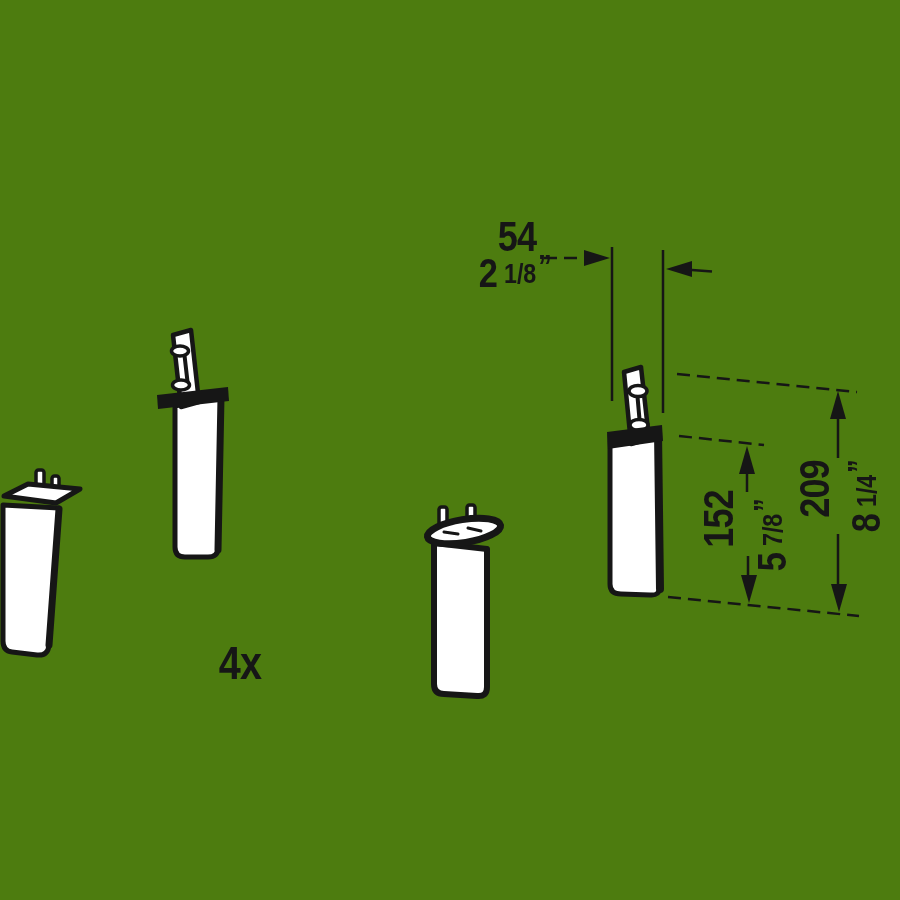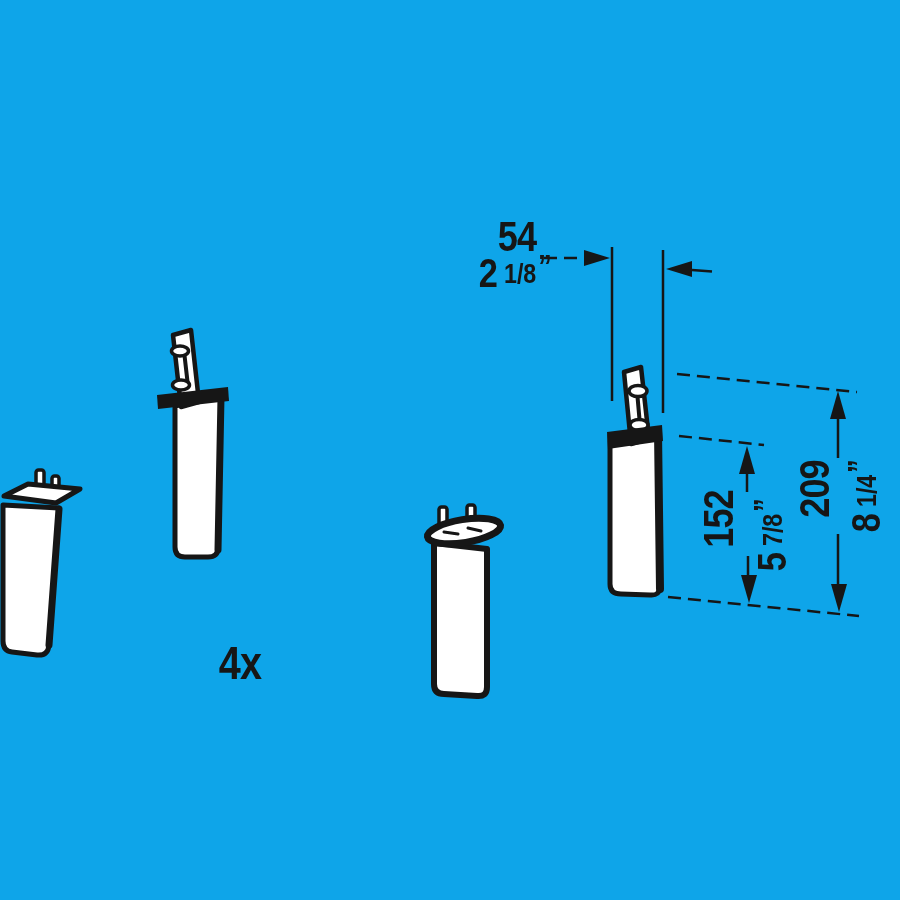--- a/index.html
+++ b/index.html
@@ -1,17 +1,17 @@
 <!DOCTYPE html>
 <html><head>
 <meta charset="utf-8">
 <style>
   html,body{margin:0;padding:0;background:#fff;}
   #stage{
-    position:relative;width:900px;height:900px;background:#0ea5e9;overflow:hidden;
+    position:relative;width:900px;height:900px;background:#4d7c0f;overflow:hidden;
     font-family:"Liberation Sans",sans-serif;
   }
   #stage svg{position:absolute;left:0;top:0;}
   .lbl{
     position:absolute;color:#161616;font-weight:bold;white-space:nowrap;
     transform:translate(-50%,-50%) scaleX(0.86);line-height:1;
   }
   .lbl.rot{transform:translate(-50%,-50%) rotate(-90deg) scaleX(0.86);}
   .mm{font-size:42px;letter-spacing:-1px;}
   .imp{display:flex;align-items:flex-start;}

